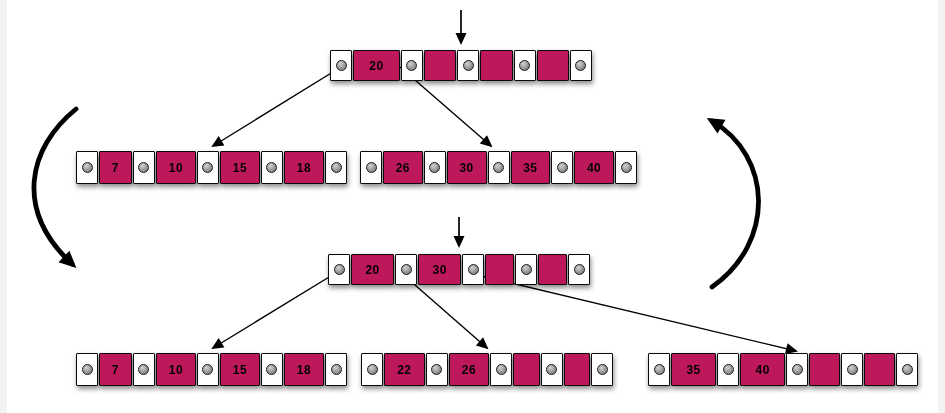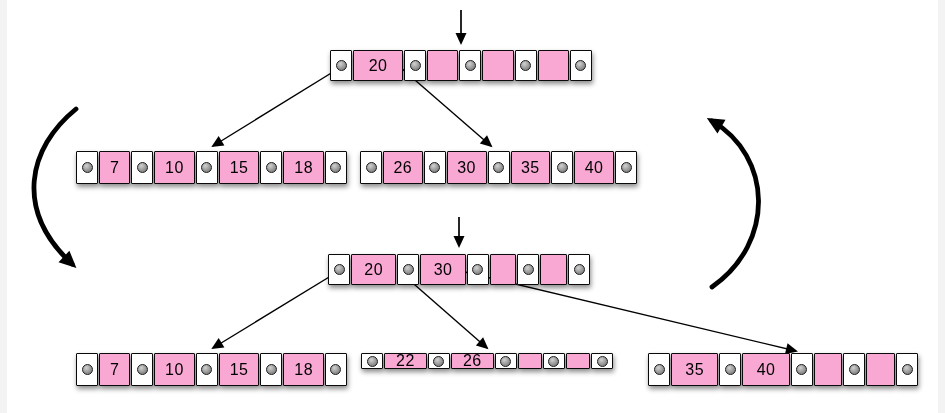--- a/index.html
+++ b/index.html
@@ -32,25 +32,25 @@
     box-sizing:border-box;
     background:#ffffff;
     border:1.6px solid #0a0a0a;
     border-radius:1px;
     display:flex;align-items:center;justify-content:center;
     flex:0 0 22px;
   }
   .kcell{
     flex:1 1 auto;
     box-sizing:border-box;
-    background:#f9a8d4;
+    background:#be185d;
     border:1.6px solid #0a0a0a;
     border-radius:1px;
     display:flex;align-items:center;justify-content:center;
-    font-size:16px;font-weight:400;color:#000;
+    font-size:12px;font-weight:700;color:#000;
     letter-spacing:0.5px;
   }
   .dot{
     width:11px;height:11px;border-radius:50%;
     box-sizing:border-box;
     background:radial-gradient(circle at 38% 32%, #d2d2d2 0%, #969696 55%, #6e6e6e 100%);
     border:1.5px solid #1a1a1a;
   }
 </style>
 </head>
@@ -184,21 +184,21 @@
       </div>
       <div class="kcell">15</div>
       <div class="pcell">
         <span class="dot"></span>
       </div>
       <div class="kcell">18</div>
       <div class="pcell">
         <span class="dot"></span>
       </div>
     </div>
-  <div class="node" style="left:361px;top:353px;width:252px;height:16px;border-radius:12px;">
+  <div class="node" style="left:361px;top:353px;width:252px;height:33px;border-radius:12px;">
       <div class="pcell">
         <span class="dot"></span>
       </div>
       <div class="kcell">22</div>
       <div class="pcell">
         <span class="dot"></span>
       </div>
       <div class="kcell">26</div>
       <div class="pcell">
         <span class="dot"></span>

